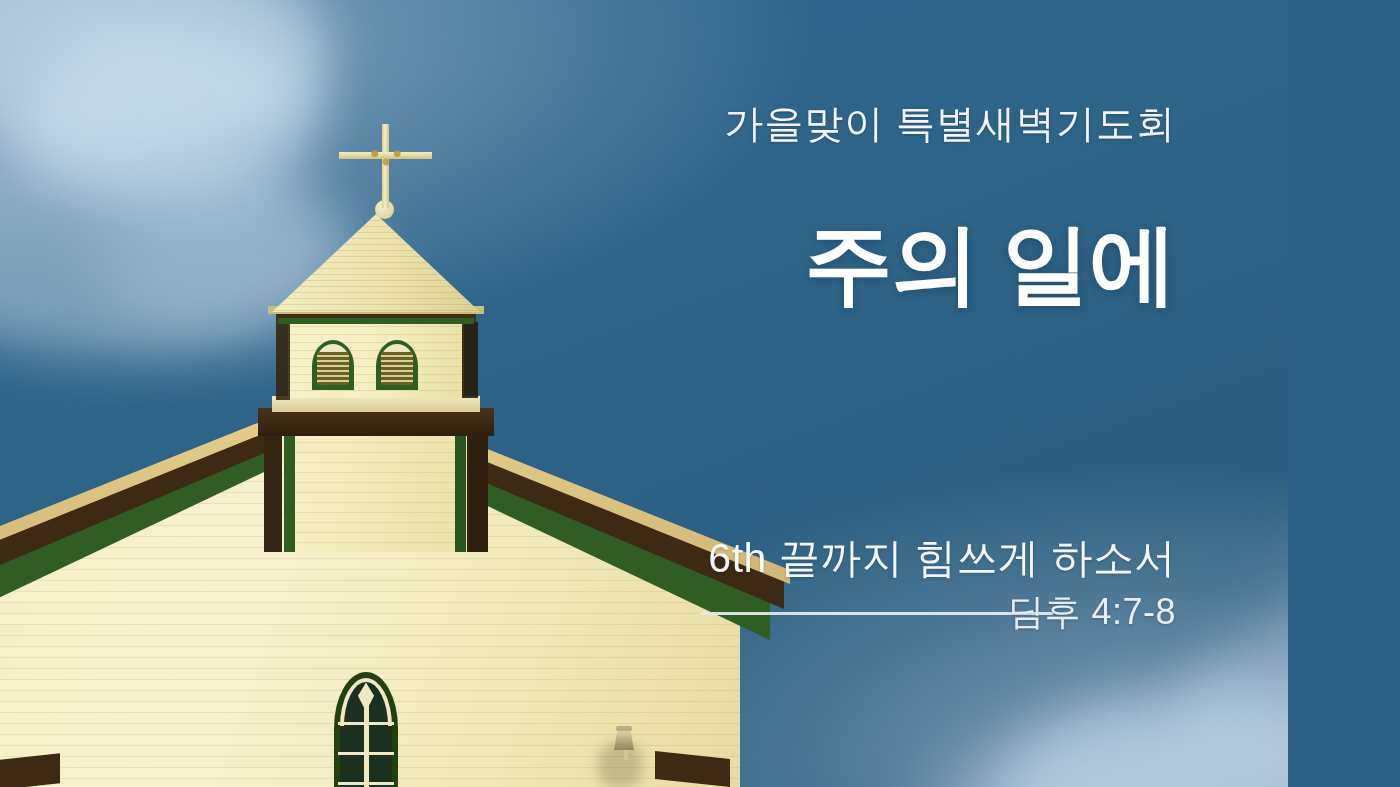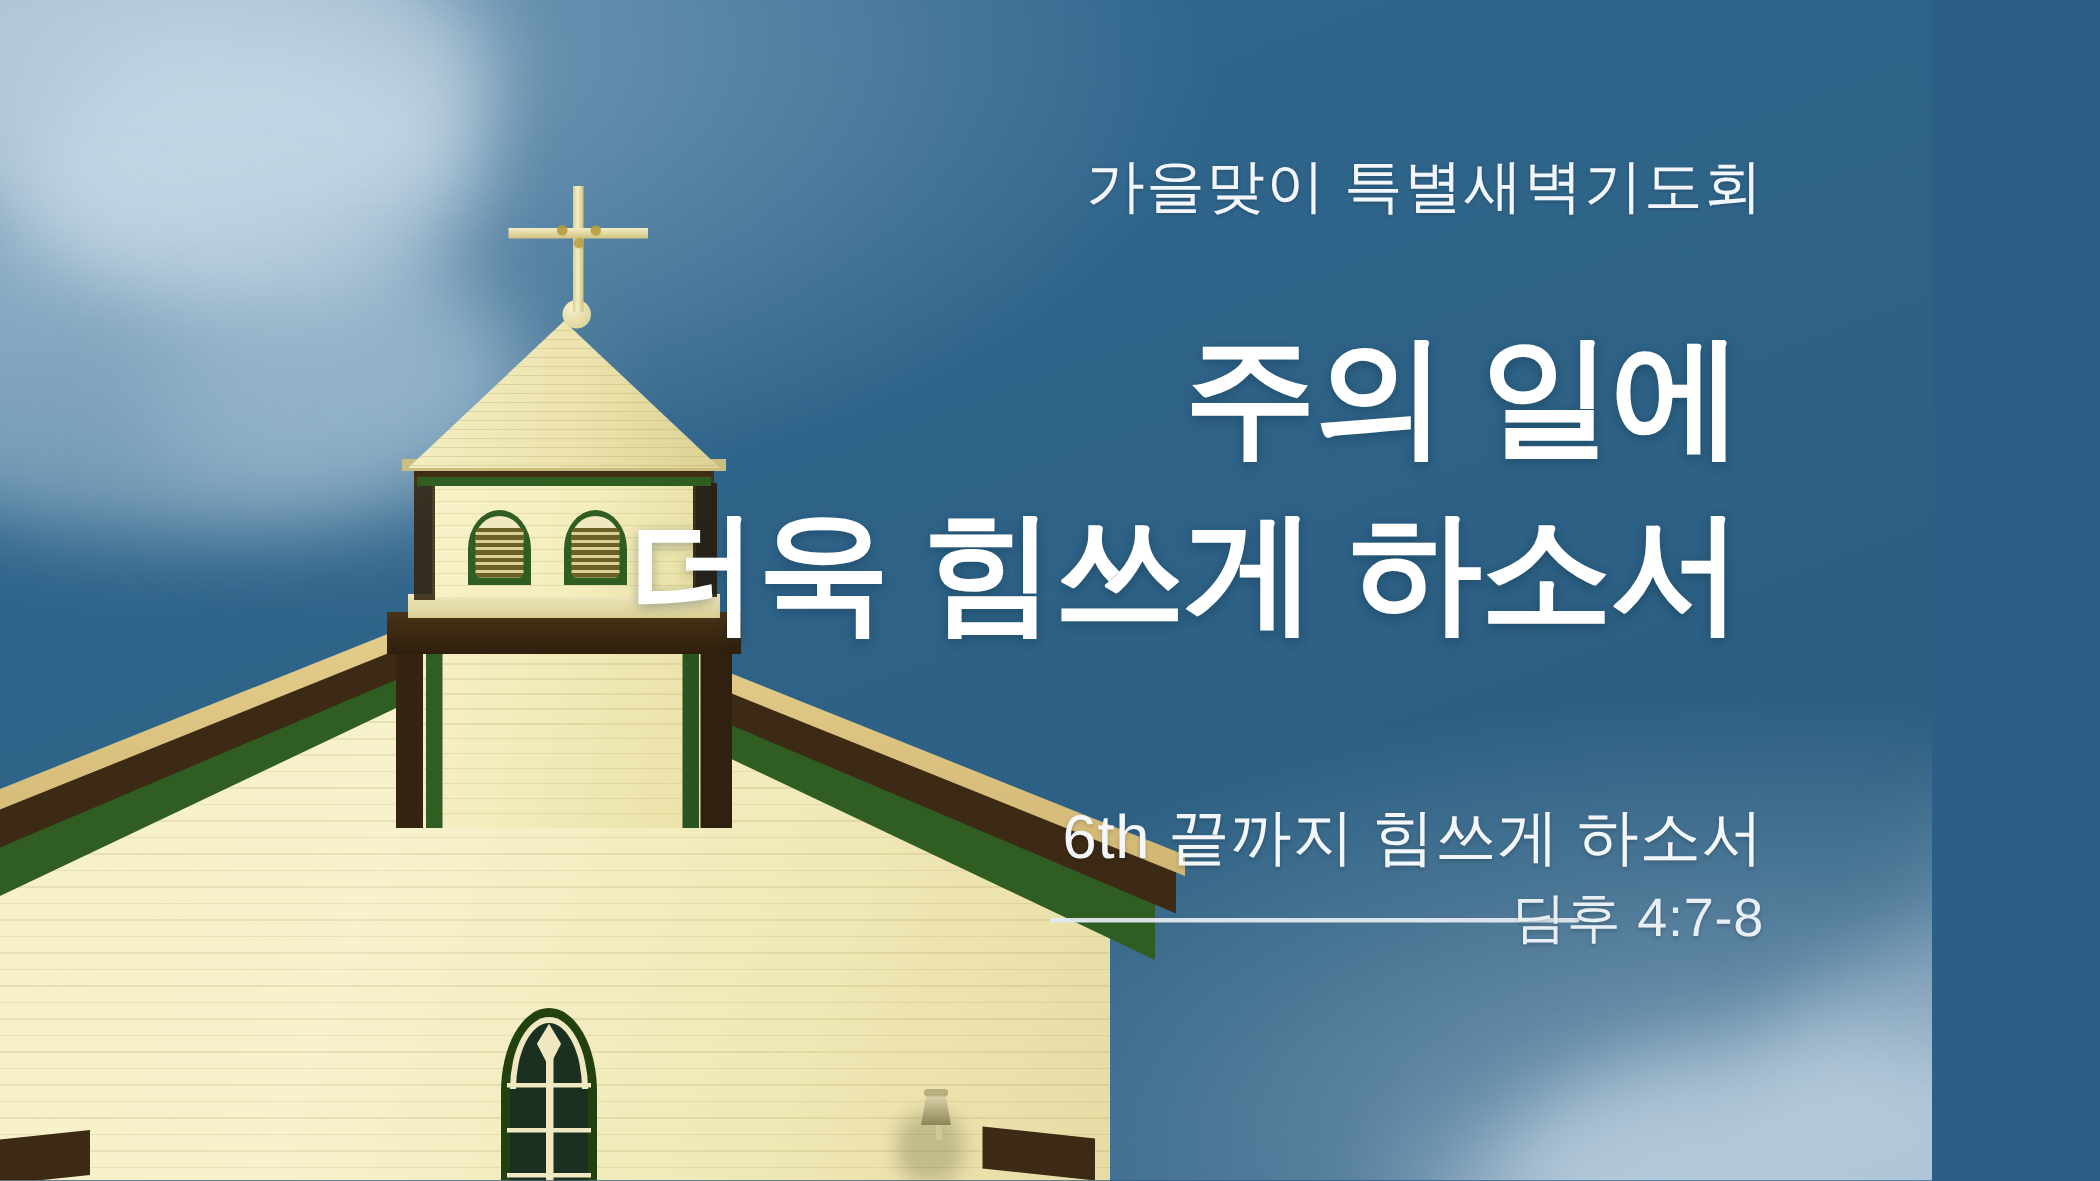--- a/index.html
+++ b/index.html
@@ -192,21 +192,21 @@
   }
 
   
   .eyebrow {
     position:absolute; right:112px; top:97px;
     font-size:39px; font-weight:300; letter-spacing:1px;
     color:#f2f6fa; text-shadow:0 1px 3px rgba(0,0,0,0.22);
     white-space:nowrap;
   }
   .headline {
-    position:absolute; right:127px; top:205px;
+    position:absolute; right:112px; top:205px;
     text-align:right; white-space:nowrap;
   }
   .headline .line {
     display:block;
     font-size:88px; font-weight:900; line-height:1.33;
     color:#ffffff; letter-spacing:-1px;
     text-shadow:0 2px 8px rgba(10,35,55,0.33);
   }
   .series {
     position:absolute; right:112px; top:531px;
@@ -295,20 +295,19 @@
     <div class="lamp-shadow"></div>
     <div class="lamp-arm"></div>
     <div class="lamp-body"></div>
     <div class="lamp-cap"></div>
   </div>
 
   <div class="eyebrow">가을맞이 특별새벽기도회</div>
 
   <div class="headline">
     <span class="line">주의 일에</span>
-    <span class="line">더욱 힘쓰게 하소서</span>
   </div>
 
   <div class="series">6th 끝까지 힘쓰게 하소서</div>
   <div class="divider"></div>
   <div class="verse">딤후 4:7-8</div>
 
 </div>
 
 </body></html>

